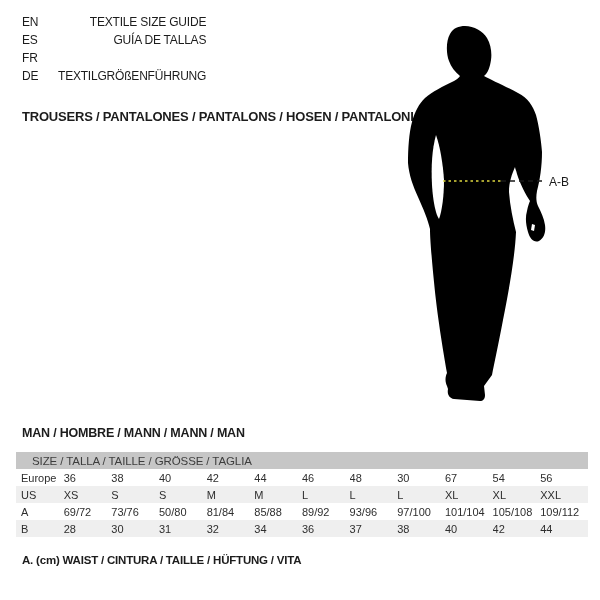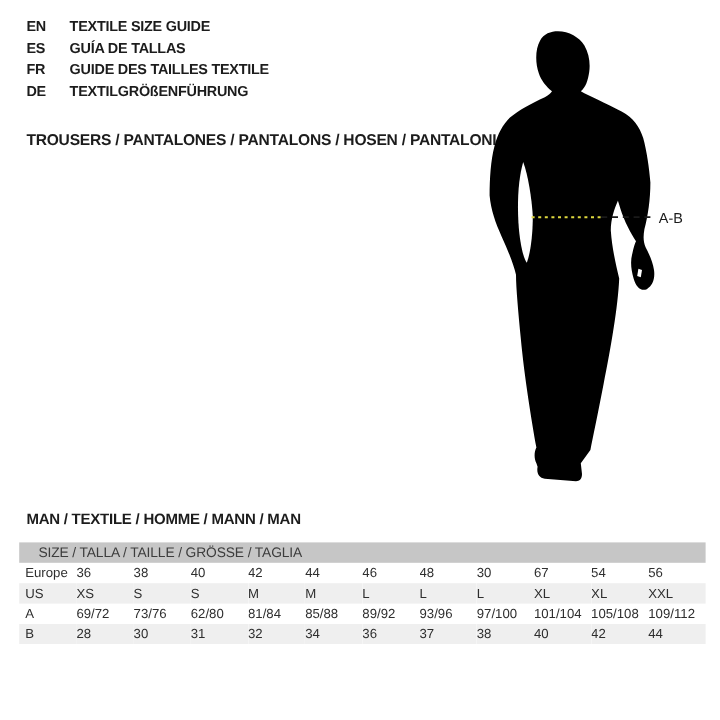--- a/index.html
+++ b/index.html
@@ -4,21 +4,21 @@
 <style>
   html,body{margin:0;padding:0;}
   body{
     width:600px;height:600px;position:relative;background:#ffffff;
     font-family:"Liberation Sans", sans-serif;color:#1c1c1c;overflow:hidden;
   }
   .abs{position:absolute;}
 
   
   .lang-list{left:22px;top:13px;}
-  .lang-row{display:flex;height:18px;line-height:18px;font-size:12px;font-weight:700;letter-spacing:-0.2px;}
+  .lang-row{display:flex;height:18px;line-height:18px;font-size:12px;font-weight:400;letter-spacing:-0.2px;justify-content:space-between;}
   .lang-code{width:36px;flex:0 0 36px;}
   .lang-label{white-space:nowrap;}
 
   
   .category-title{left:22px;top:109px;font-size:13px;font-weight:700;letter-spacing:-0.2px;white-space:nowrap;}
   .section-title{left:22px;top:426px;font-size:12.5px;font-weight:700;letter-spacing:-0.2px;white-space:nowrap;}
 
   
   .figure-wrap{left:392px;top:0px;width:195px;height:400px;margin-top:18px;}
 
@@ -44,21 +44,20 @@
     <div class="lang-row">
       <span class="lang-code">EN</span>
       <span class="lang-label">TEXTILE SIZE GUIDE</span>
     </div>
     <div class="lang-row">
       <span class="lang-code">ES</span>
       <span class="lang-label">GUÍA DE TALLAS</span>
     </div>
     <div class="lang-row">
       <span class="lang-code">FR</span>
-      <span class="lang-label">GUIDE DES TAILLES TEXTILE</span>
     </div>
     <div class="lang-row">
       <span class="lang-code">DE</span>
       <span class="lang-label">TEXTILGRÖßENFÜHRUNG</span>
     </div>
   </div>
 
 <div class="abs category-title">TROUSERS / PANTALONES / PANTALONS / HOSEN / PANTALONI</div>
 
 <div class="abs figure-wrap">
@@ -108,21 +107,21 @@
       C457,178 455,193 452,201
       C449,197 446,184 445,167
       C444,149 445,131 449,117 Z"></path>
     <path fill="#ffffff" d="M545,206 l3,1 l-1,6 l-3,-1 Z"></path>
     <line x1="456" y1="163" x2="514" y2="163" stroke="#ded83f" stroke-width="1.6" stroke-dasharray="2.5 3"></line>
     <line x1="514" y1="163" x2="558" y2="163" stroke="#1a1a1a" stroke-width="1.4" stroke-dasharray="5 4"></line>
     <text x="562" y="167.5" font-size="12" fill="#1a1a1a" font-family="Liberation Sans, sans-serif">A-B</text>
   </svg>
 </div>
 
-<div class="abs section-title">MAN / TEXTILE / HOMME / MANN / MAN</div>
+<div class="abs section-title">MAN / HOMBRE / MANN / MANN / MAN</div>
 
 <div class="abs size-table-wrap">
   <table class="size-table">
     <tbody id="size-rows">
       <tr class="table-header">
         <td colspan="12">SIZE / TALLA / TAILLE / GRÖSSE / TAGLIA</td>
       </tr>
     <tr>
           <td class="row-label">Europe</td>
           <td>36</td>
@@ -148,21 +147,21 @@
           <td>L</td>
           <td>L</td>
           <td>XL</td>
           <td>XL</td>
           <td>XXL</td>
         </tr>
         <tr>
           <td class="row-label">A</td>
           <td>69/72</td>
           <td>73/76</td>
-          <td>62/80</td>
+          <td>50/80</td>
           <td>81/84</td>
           <td>85/88</td>
           <td>89/92</td>
           <td>93/96</td>
           <td>97/100</td>
           <td>101/104</td>
           <td>105/108</td>
           <td>109/112</td>
         </tr>
         <tr class="stripe">
@@ -177,13 +176,14 @@
           <td>38</td>
           <td>40</td>
           <td>42</td>
           <td>44</td>
         </tr>
       </tbody>
   </table>
 </div>
 
 <div class="abs notes">
+  <div class="note-line">A. (cm) WAIST / CINTURA / TAILLE / HÜFTUNG / VITA</div>
 </div>
 
 </body></html>

